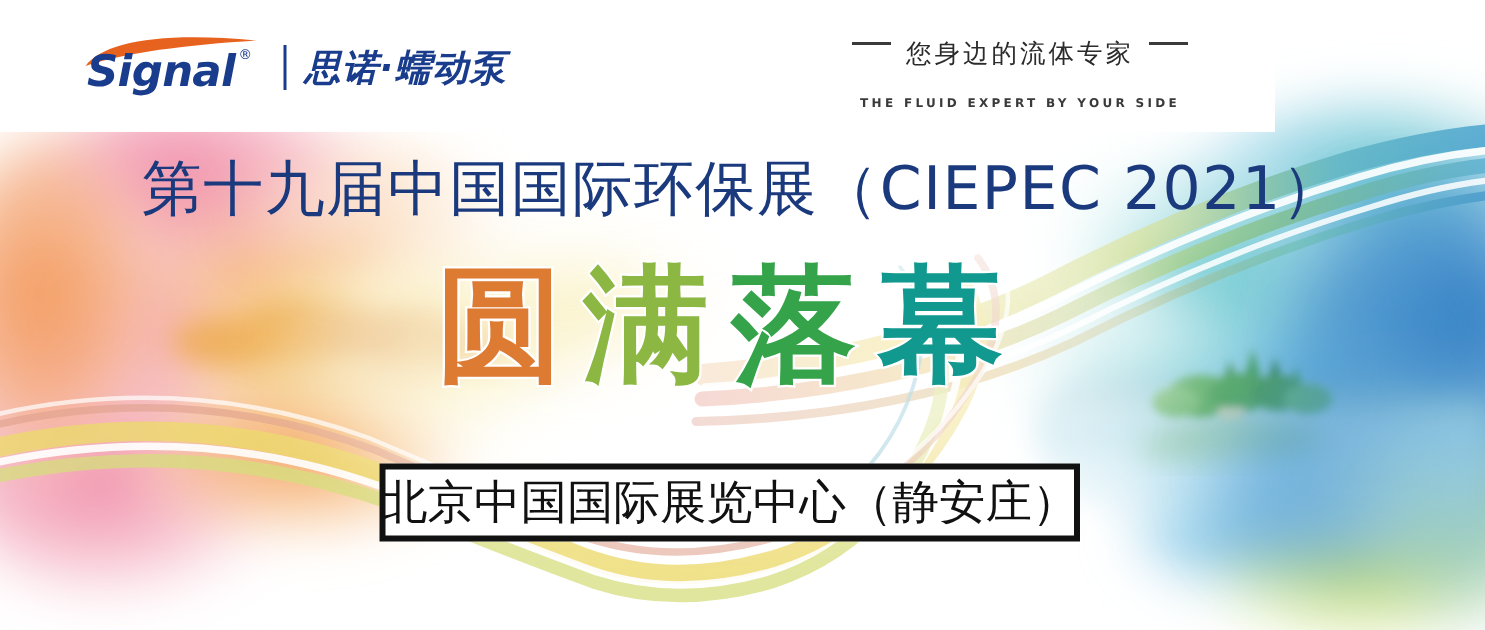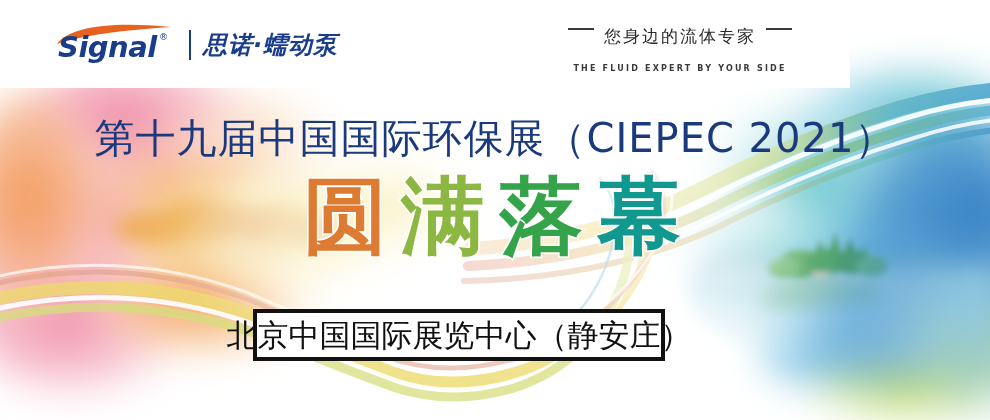--- a/index.html
+++ b/index.html
@@ -126,33 +126,33 @@
     position: absolute;
     left: 0; top: 0;
     width: 990px;
     height: 420px;
     z-index: 30;
     pointer-events: none;
   }
   .main-title {
     position: absolute;
     left: 0;
-    top: 116px;
+    top: 104px;
     width: 990px;
     text-align: center;
     font-family: "DejaVu Sans", "Liberation Sans", sans-serif;
     font-size: 40px;
     color: #1b3a7e;
     letter-spacing: 1px;
     line-height: 1.1;
     white-space: nowrap;
   }
   .slogan {
     position: absolute;
-    left: 12px;
+    left: 0;
     top: 174px;
     width: 974px;
     text-align: center;
     white-space: nowrap;
   }
   .slogan span {
     font-family: "DejaVu Sans", "Liberation Sans", sans-serif;
     font-size: 84px;
     font-weight: bold;
     line-height: 1;
@@ -162,21 +162,21 @@
   }
   .ch-1 { color: #dd7b33; }
   .ch-2 { color: #8cb743; }
   .ch-3 { color: #35a34a; }
   .ch-4 { color: #12998f; }
 
   .venue-box {
     position: absolute;
     left: 253px;
     top: 309px;
-    width: 412px;
+    width: 467px;
     height: 52px;
     box-sizing: border-box;
     border: 4px solid #111111;
     background: #ffffff;
     display: flex;
     align-items: center;
     justify-content: center;
   }
   .venue-text {
     font-family: "DejaVu Sans", "Liberation Sans", sans-serif;

